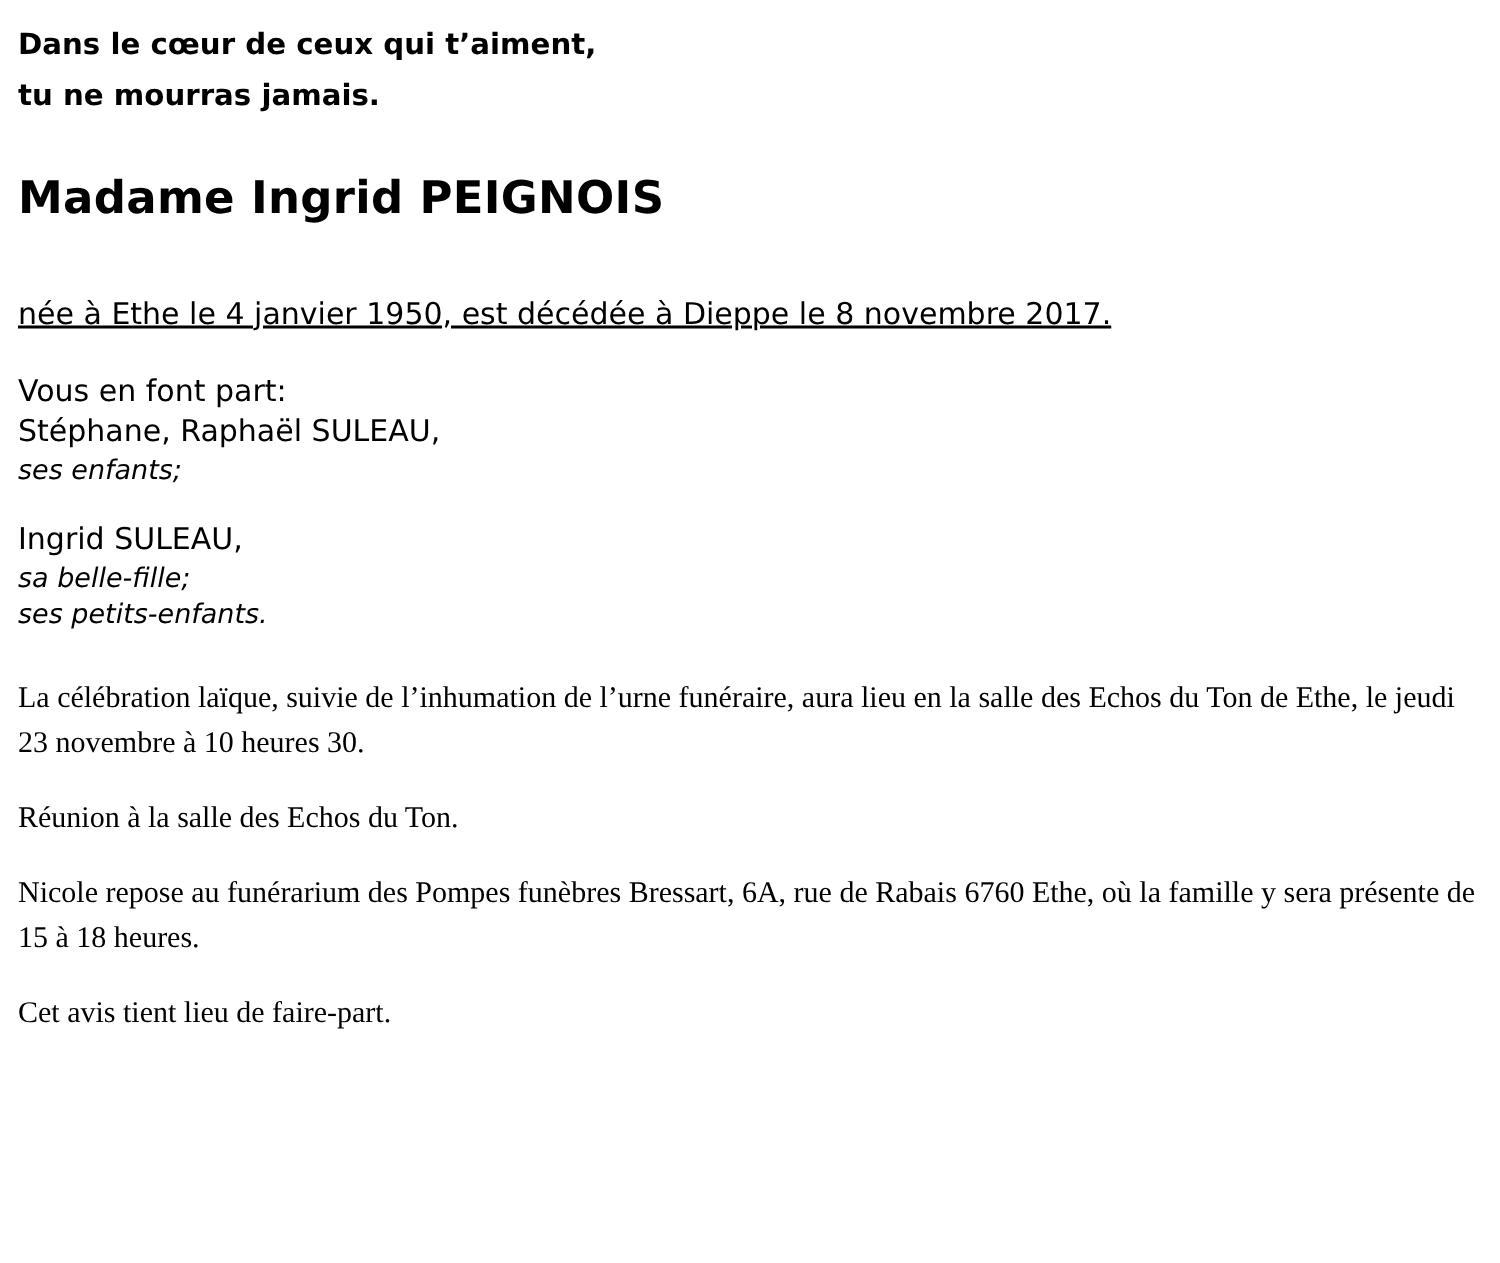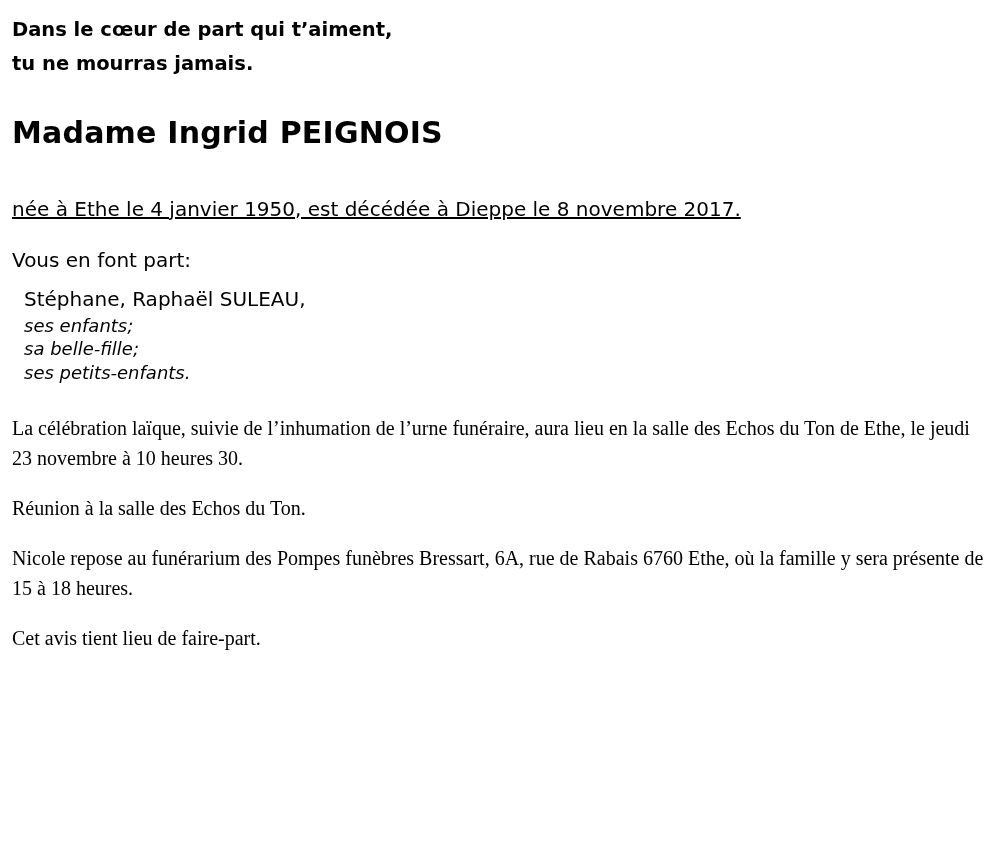--- a/index.html
+++ b/index.html
@@ -44,21 +44,21 @@
     margin: 48px 0 0 0;
     line-height: 1.2;
     text-decoration: underline;
   }
   .announce-intro {
     font-size: 20px;
     margin: 26px 0 0 0;
     line-height: 1.35;
   }
   .family-block {
-    margin: 12px;
+    margin: 0;
   }
   .family-row {
     position: relative;
     margin: 0;
   }
   .family-names {
     font-size: 20px;
     line-height: 1.35;
     margin: 0;
   }
@@ -85,38 +85,39 @@
   .body-par.first {
     margin-top: 30px;
   }
 </style>
 </head>
 <body>
 
 <div class="page">
 
   <div class="epitaph">
-    <div class="line">Dans le cœur de part qui t’aiment,</div>
+    <div class="line">Dans le cœur de ceux qui t’aiment,</div>
     <div class="line">tu ne mourras jamais.</div>
   </div>
 
   <div class="name">Madame Ingrid PEIGNOIS</div>
 
   <div class="birth-death">née à Ethe le 4 janvier 1950, est décédée à Dieppe le 8 novembre 2017.</div>
 
   <div class="announce-intro">Vous en font part:</div>
 
   <div class="family-block">
 
     <div class="family-row">
       <div class="family-names">Stéphane, Raphaël SULEAU,</div>
       <div class="relation">ses enfants;</div>
     </div>
 
     <div class="family-row">
+      <div class="family-names spaced">Ingrid SULEAU,</div>
       <div class="relation">sa belle-fille;</div>
     </div>
 
     <div class="family-row">
       <div class="relation">ses petits-enfants.</div>
     </div>
 
   </div>
 
   <div class="body-par first">La célébration laïque, suivie de l’inhumation de l’urne funéraire, aura lieu en la salle des Echos du Ton de Ethe, le jeudi 23 novembre à 10 heures 30.</div>

